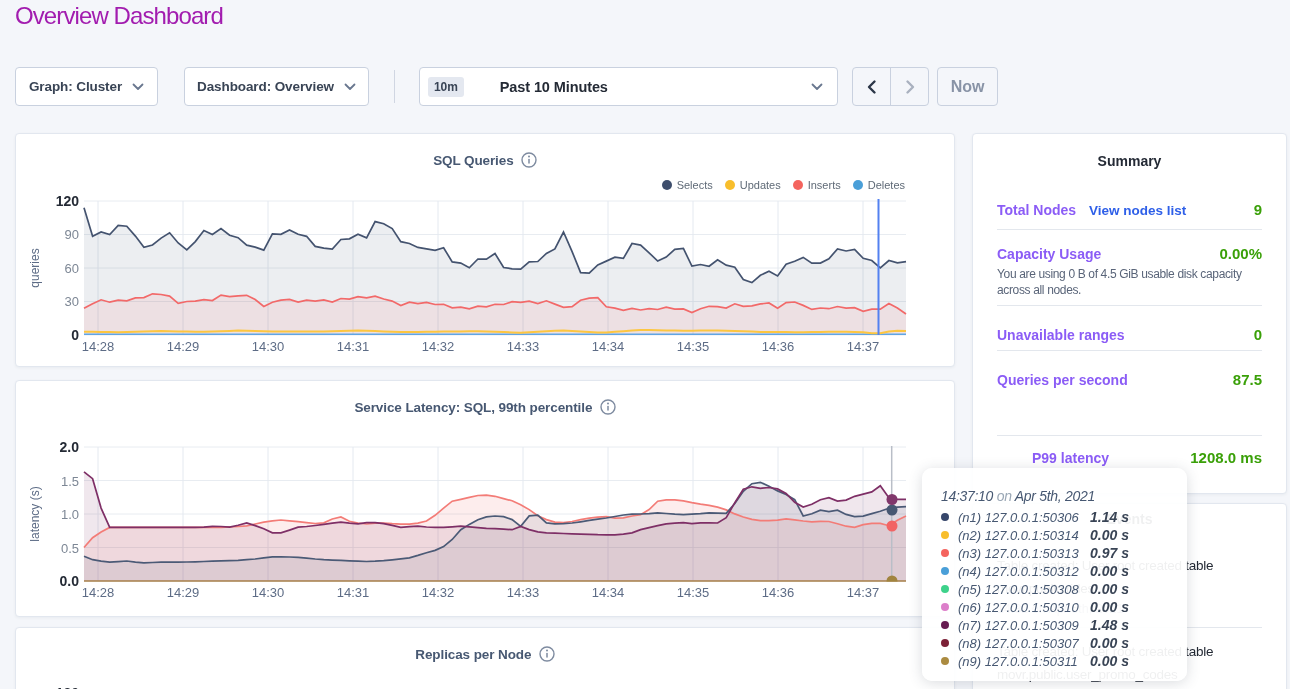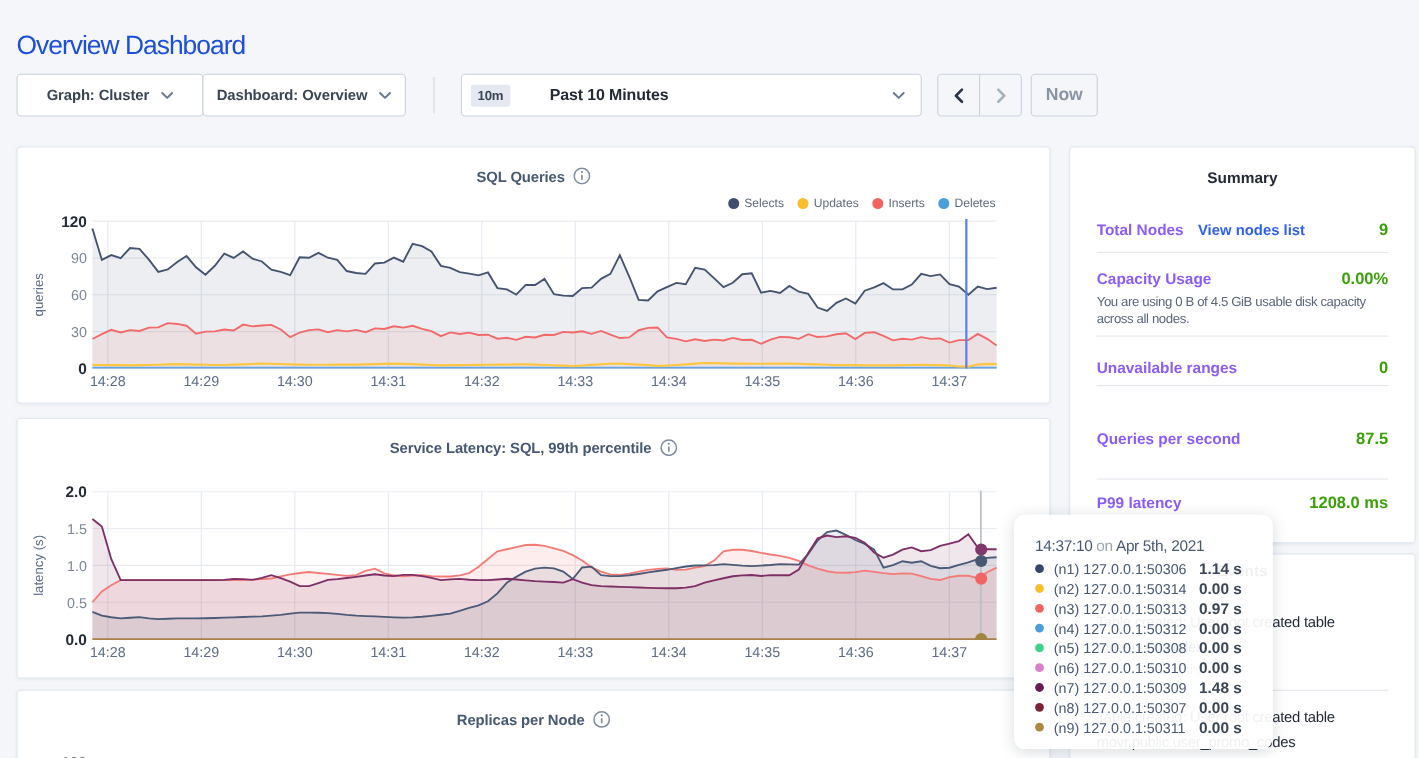--- a/index.html
+++ b/index.html
@@ -1,17 +1,17 @@
 <!DOCTYPE html>
 <html><head><meta charset="utf-8">
 <style>
 * { margin:0; padding:0; box-sizing:border-box; }
 html,body { width:1290px; height:689px; overflow:hidden; background:#f4f6fa;
   font-family:"Liberation Sans", sans-serif; color:#242a35; }
-.h1 { position:absolute; left:15px; top:28px; font-size:24px; font-weight:400; color:#1d4ed8; letter-spacing:-0.9px; }
+.h1 { position:absolute; left:15px; top:2px; font-size:24px; font-weight:400; color:#a21caf; letter-spacing:-0.9px; }
 .btn { position:absolute; top:67px; height:39px; background:#fff; border:1px solid #c9d1df; border-radius:4px;
   display:flex; align-items:center; justify-content:center; font-size:13.5px; letter-spacing:-0.1px; font-weight:bold; color:#394455; }
 .ghost { background:transparent; }
 .vsep { position:absolute; left:394px; top:70px; height:33px; width:1px; background:#d0d6e2; }
 .card { position:absolute; background:#fff; border:1px solid #e2e7ef; border-radius:4px; box-shadow:0 1px 3px rgba(56,66,90,0.06); }
 .ctitle { position:absolute; width:100%; top:18px; text-align:center; font-size:13.5px; letter-spacing:-0.1px; font-weight:bold; color:#475872; }
 .legend { position:absolute; right:49px; top:45px; display:flex; gap:12px; align-items:center; }
 .li { display:flex; align-items:center; font-size:11px; color:#5f6a77; }
 .ldot { width:10px; height:10px; border-radius:50%; margin-right:5px; display:inline-block; }
 .srow { position:absolute; left:24px; right:24px; display:flex; align-items:baseline; }
@@ -23,21 +23,21 @@
 .trow { position:absolute; left:12px; right:12px; display:flex; align-items:center; height:18px; }
 .tdot { width:8px; height:8px; border-radius:50%; margin:0 9px 0 7px; flex:none; }
 .tlab { font-size:13px; color:#475872; width:132px; white-space:nowrap; }
 .tval { font-size:14px; font-weight:bold; color:#394455; white-space:nowrap; }
 .ev { position:absolute; left:24px; font-size:13.5px; letter-spacing:-0.25px; color:#242a35; line-height:23px; white-space:nowrap; }
 .evt { position:absolute; left:24px; font-size:12.5px; color:#8b94a3; }
 </style></head>
 <body>
 <div class="h1">Overview Dashboard</div>
 
-<div class="btn" style="left:15px; width:170px;">Graph: Cluster <svg width="12" height="8" viewBox="0 0 12 8" style="margin-left:10px;">
+<div class="btn" style="left:15px; width:143px;">Graph: Cluster <svg width="12" height="8" viewBox="0 0 12 8" style="margin-left:10px;">
       <path d="M1.5 1.5 L6 6 L10.5 1.5" fill="none" stroke="#69778f" stroke-width="1.8" stroke-linecap="round" stroke-linejoin="round"></path>
     </svg></div>
 <div class="btn" style="left:184px; width:185px;">Dashboard: Overview <svg width="12" height="8" viewBox="0 0 12 8" style="margin-left:10px;">
       <path d="M1.5 1.5 L6 6 L10.5 1.5" fill="none" stroke="#69778f" stroke-width="1.8" stroke-linecap="round" stroke-linejoin="round"></path>
     </svg></div>
 <div class="vsep"></div>
 
 <div class="btn" style="left:419px; width:419px; justify-content:flex-start; padding:0 14px 0 8px;gap:24px;">
   <span style="background:#e4e8f0; border-radius:3px; font-size:12px; padding:3px 6px; color:#394455;">10m</span>
   <span style="margin-left:12px; font-size:14.5px; color:#242a35;">Past 10 Minutes</span>
@@ -196,41 +196,41 @@
       <span class="slabel">Capacity Usage</span>
       <span class="sval">0.00%</span>
     </div>
   <div class="sdesc" style="top:132px;">You are using 0 B of 4.5 GiB usable disk capacity<br>across all nodes.</div>
   <hr class="shr" style="top:171px;">
   <div class="srow" style="top:192px;">
       <span class="slabel">Unavailable ranges</span>
       <span class="sval">0</span>
     </div>
   <hr class="shr" style="top:216px;">
-  <div class="srow" style="top:237px;margin-top:20px;">
+  <div class="srow" style="top:237px;">
       <span class="slabel">Queries per second</span>
       <span class="sval">87.5</span>
     </div>
   <hr class="shr" style="top:301px;">
-  <div class="srow" style="top:315px;">
+  <div class="srow" style="top:315px;margin-left:35px;">
       <span class="slabel">P99 latency</span>
       <span class="sval">1208.0 ms</span>
     </div>
 </div>
 
 <div class="card" style="left:972px; top:503px; width:315px; height:260px;">
   <div style="position:absolute; top:7px; width:100%; text-align:center; font-size:14px; font-weight:bold; color:#242a35;">Events</div>
   <div class="ev" style="top:50px;">Table created: User root created table<br>movr.public.rides</div>
   <div class="evt" style="top:98px;">14:32 on Apr 5th, 2021</div>
   <hr class="shr" style="top:123px;">
   <div class="ev" style="top:136px;">Table created: User root created table<br>movr.public.user_promo_codes</div>
 </div>
 
-<div style="position:absolute; left:922px; top:468px; width:235px; height:213px; background:rgba(255,255,255,0.93);
-  border-radius:10px; box-shadow:0 2px 14px rgba(50,60,80,0.18);">
+<div style="position:absolute; left:922px; top:468px; width:265px; height:213px; background:rgba(255,255,255,0.93);
+  border-radius:10px; box-shadow:0 2px 14px rgba(50,60,80,0.18);font-style:italic;">
   <div style="position:absolute; top:20px; left:19px; font-size:14px; letter-spacing:-0.3px; color:#475872;">14:37:10 <span style="color:#9aa7b5;">on</span> Apr 5th, 2021</div>
   <div class="trow" style="top:40px;">
       <span class="tdot" style="background:#37476b;"></span>
       <span class="tlab">(n1) 127.0.0.1:50306</span>
       <span class="tval">1.14 s</span>
     </div>
 <div class="trow" style="top:58px;">
       <span class="tdot" style="background:#f8be2c;"></span>
       <span class="tlab">(n2) 127.0.0.1:50314</span>
       <span class="tval">0.00 s</span>

